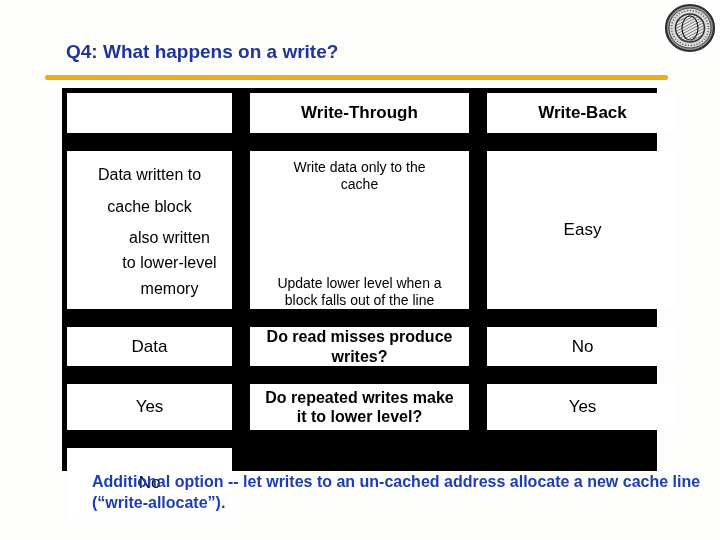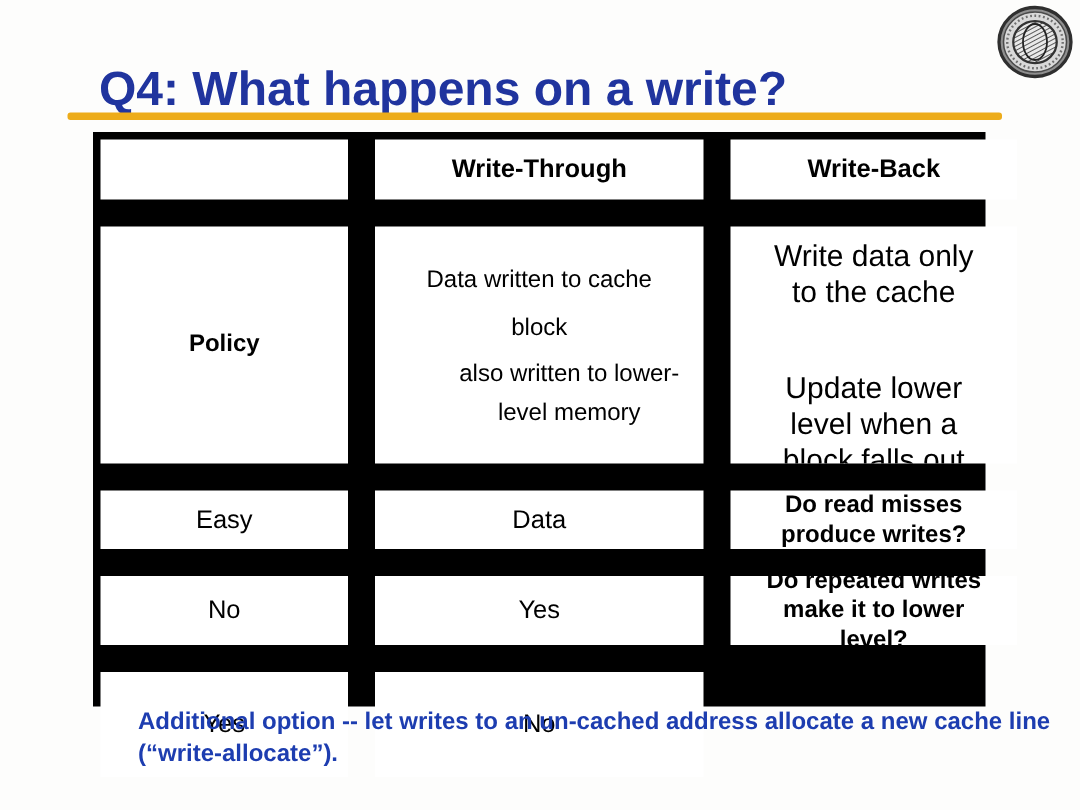--- a/index.html
+++ b/index.html
@@ -1,21 +1,21 @@
 <!DOCTYPE html>
 <html style="--title-color: #20349e; --underline-color: #edac1a; --caption-color: #1d3db0; --border-color: #000000; --cell-bg: #ffffff;"><head>
 <meta charset="utf-8">
 <style>
   html,body{margin:0;padding:0;}
   body{font-family:"Liberation Sans", sans-serif; background:#888;}
   .slide{position:relative;width:720px;height:540px;overflow:hidden;background:#fdfdfc;}
 
   .title{
     position:absolute;left:66px;top:41px;margin:0;
-    font-size:32px;font-weight:bold;color:var(--title-color,#20349e);
+    font-size:19px;font-weight:bold;color:var(--title-color,#20349e);
     letter-spacing:0px;white-space:nowrap;
   }
   .underline{
     position:absolute;left:45px;top:75px;width:623px;height:5px;
     background:var(--underline-color,#edac1a);border-radius:2px;
   }
   .logo{position:absolute;left:664px;top:2px;width:52px;height:52px;}
 
   .ptable{
     position:absolute;left:62px;top:88px;width:595px;height:383px;
@@ -30,21 +30,21 @@
     display:flex;flex-direction:column;align-items:center;justify-content:center;
     text-align:center;color:#000;overflow:hidden;
   }
   .cell p{margin:0;}
   .hdr{font-weight:bold;font-size:17px;}
   .rowlabel{font-weight:bold;font-size:16px;line-height:1.2;padding:0 15px;}
   .answer{font-size:17px;}
   .policy-wt{font-size:16px;padding:0 14px;}
   .policy-wt .p1{line-height:2.0;}
   .policy-wt .p2{line-height:1.6;margin-top:2px;margin-left:40px;}
-  .policy-wb{font-size:20px;justify-content:flex-start;padding:8px 24px 0 24px;}
+  .policy-wb{font-size:14px;justify-content:space-between;padding:8px 24px 0 24px;}
   .policy-wb .p1{line-height:1.2;}
   .policy-wb .p2{line-height:1.2;margin-top:40px;}
 
   .caption{
     position:absolute;left:92px;top:471px;width:610px;
     font-size:16px;font-weight:bold;line-height:1.32;
     color:var(--caption-color,#1d3db0);
   }
 </style>
 </head>
@@ -71,21 +71,20 @@
 
   <h1 class="title">Q4: What happens on a write?</h1>
   <div class="underline"></div>
 
   <div class="ptable">
 
     <div class="cell"></div>
     <div class="cell hdr">Write-Through</div>
     <div class="cell hdr">Write-Back</div>
 
-    <div class="cell rowlabel">Policy</div>
     <div class="cell policy-wt">
       <p class="p1">Data written to cache block</p>
       <p class="p2">also written to lower-level memory</p>
     </div>
     <div class="cell policy-wb">
       <p class="p1">Write data only to the cache</p>
       <p class="p2">Update lower level when a block falls out of the line</p>
     </div>
 
     <div class="cell answer">Easy</div>

